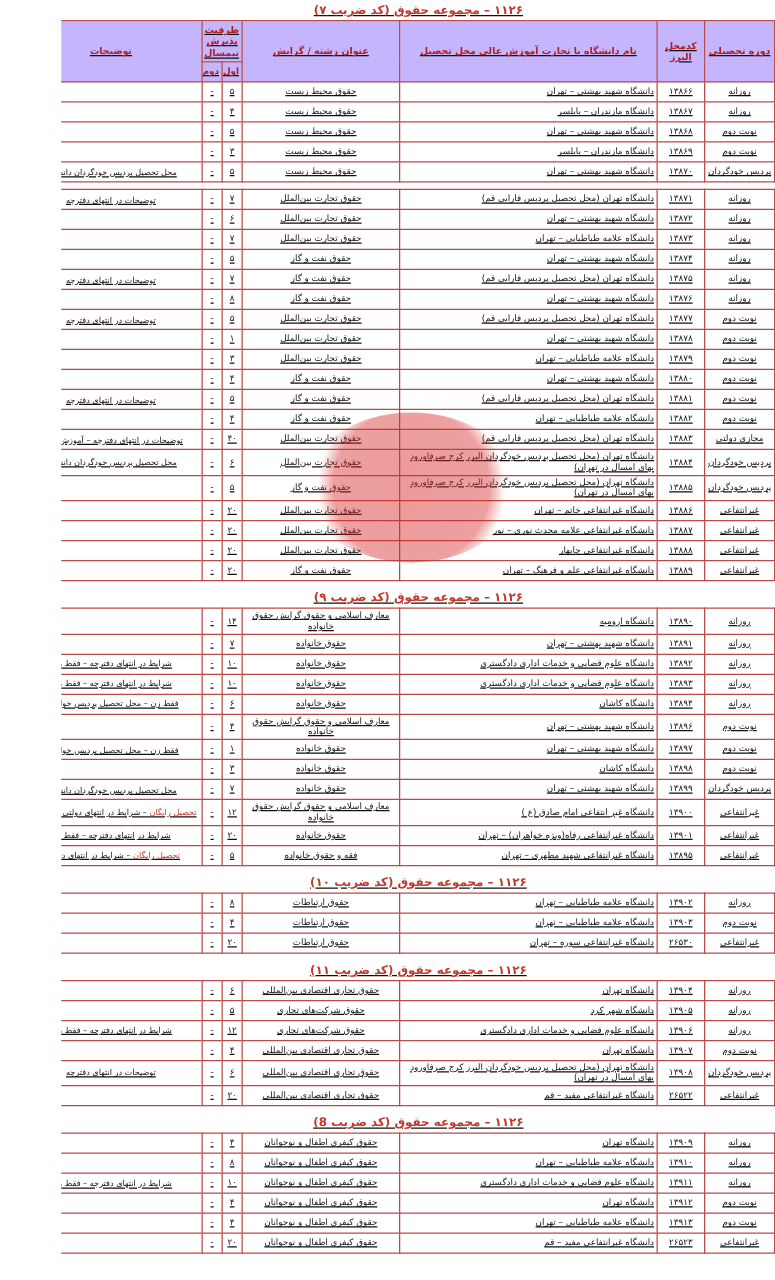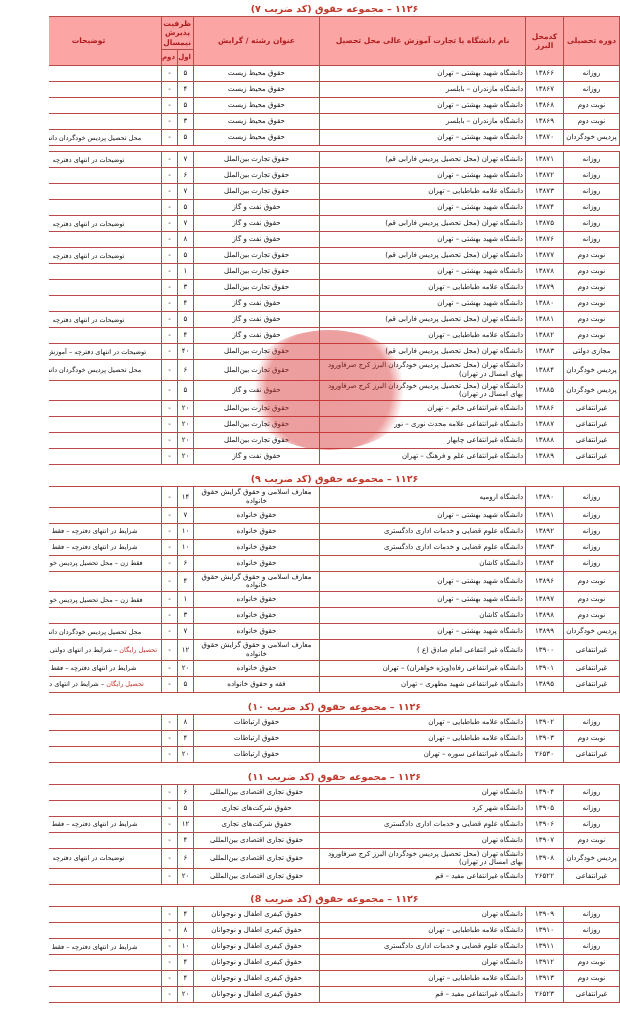--- a/index.html
+++ b/index.html
@@ -4,21 +4,21 @@
 <style>
   html,body{margin:0;padding:0;}
   body{
     width:620px;
     background:#ffffff;
     font-family:"DejaVu Sans","Liberation Sans",sans-serif;
     font-size:7px;
     color:#111;
     direction:rtl;
   }
-  .page{width:571px;position:relative;overflow:hidden;}
+  .page{width:571px;position:relative;overflow:hidden;text-decoration:underline;}
 
   .section-title{
     text-align:center;
     color:#c0392b;
     font-weight:bold;
     font-size:9.5px;
     padding:3px 0 2px 0;
     letter-spacing:0px;
   }
 
@@ -32,21 +32,21 @@
     border:1px solid #b94a48;
     padding:1px 2px;
     text-align:center;
     vertical-align:middle;
     font-size:7px;
     line-height:1.25;
     height:13px;
     background:#fff;
   }
   thead th{
-    background:#fca5a5;
+    background:#c4b5fd;
     color:#b01d1d;
     font-weight:bold;
     font-size:7.5px;
     padding:2px 2px;
   }
   .hdr-sub th{font-size:7px;height:11px;}
 
   
   col.c-dore{width:56px;}
   col.c-code{width:38px;}

